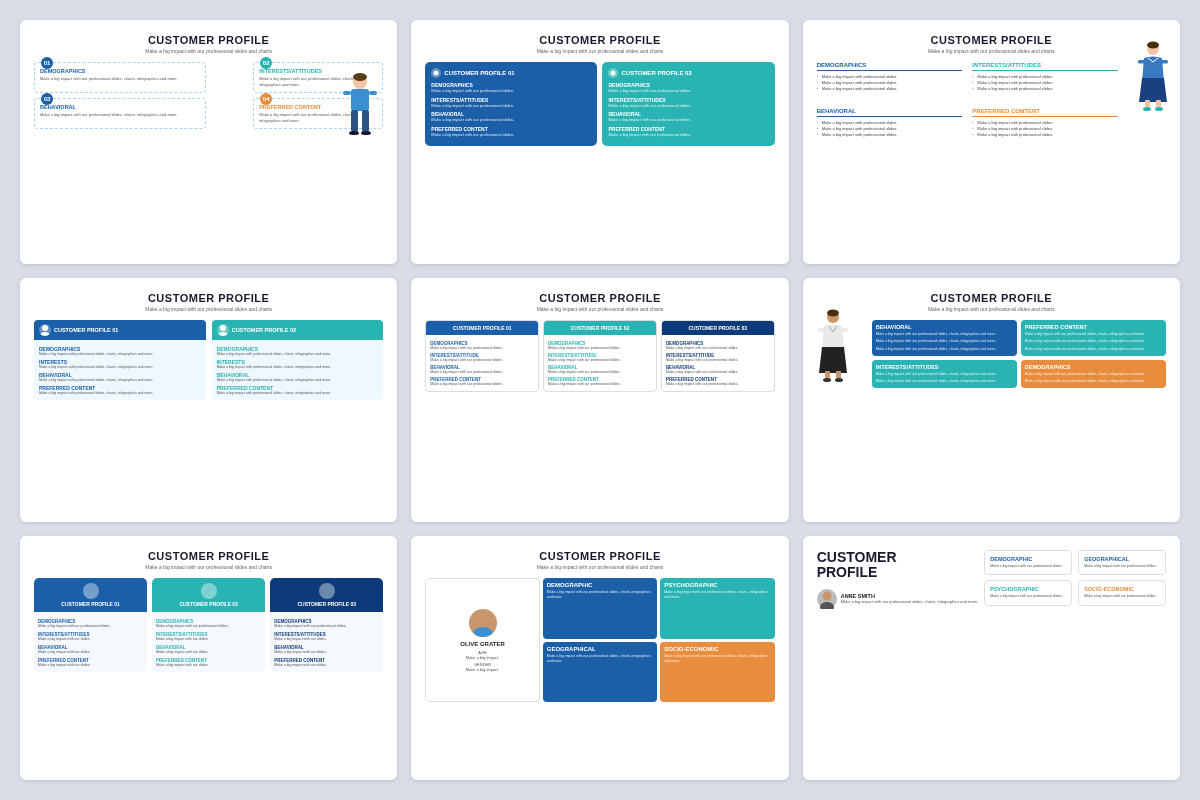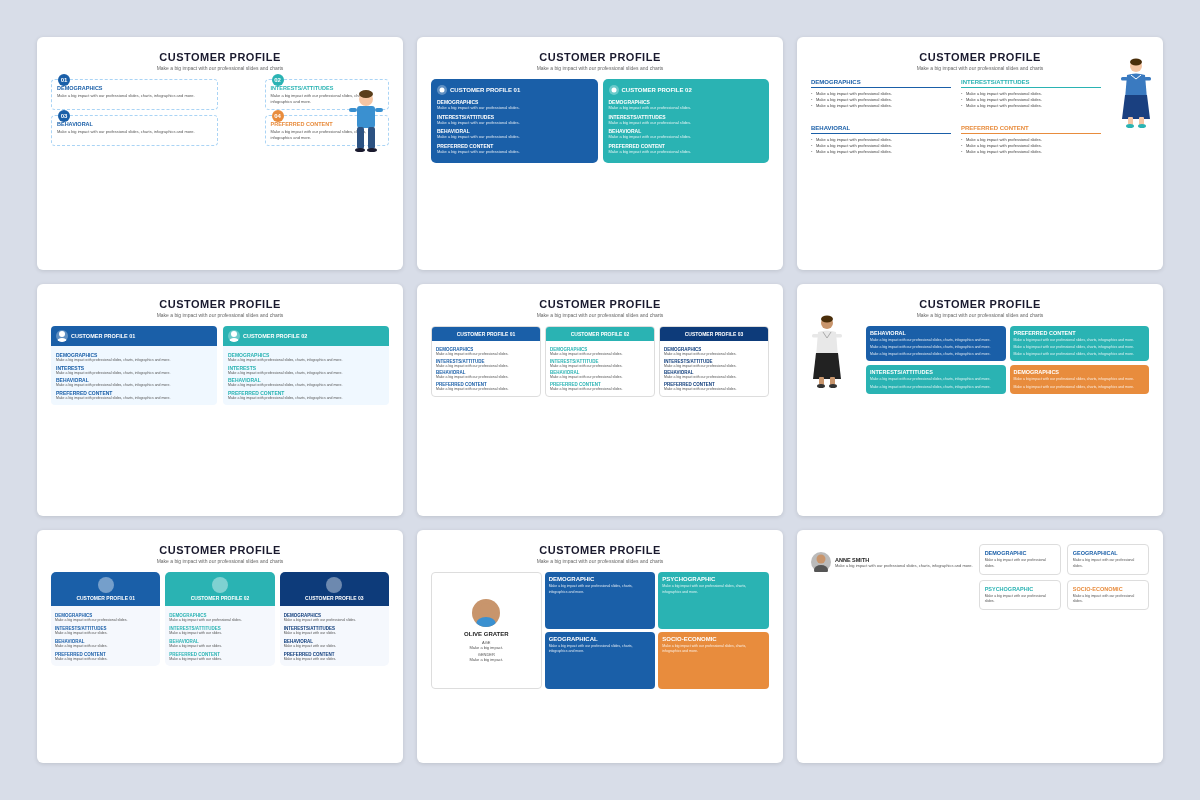--- a/index.html
+++ b/index.html
@@ -11,21 +11,21 @@
       font-family: Arial, sans-serif;
       display: flex;
       align-items: center;
       justify-content: center;
     }
     .grid {
       display: grid;
       grid-template-columns: repeat(3, 1fr);
       grid-template-rows: repeat(3, 1fr);
       gap: 14px;
-      padding: 37px;
+      padding: 20px;
       width: 1200px;
       height: 800px;
     }
     .slide {
       background: #fff;
       border-radius: 6px;
       overflow: hidden;
       padding: 14px;
       position: relative;
       box-shadow: 0 1px 4px rgba(0,0,0,0.12);
@@ -781,20 +781,22 @@
         <div style="font-size:6px; font-weight:800; color:#fff; text-transform:uppercase; margin-bottom:2px;">SOCIO-ECONOMIC</div>
         <div style="font-size:3.5px; color:rgba(255,255,255,0.85); line-height:1.5;">Make a big impact with our professional slides, charts, infographics and more.</div>
       </div>
     </div>
   </div>
 
   <div class="slide">
     <div class="s9-layout">
 
       <div class="s9-title-block">
+        <div class="s9-big-title" style="white-space:pre-line;">CUSTOMER
+PROFILE</div>
         <div class="s9-person">
           <div class="s9-avatar">
             <svg viewBox="0 0 20 20" width="20" height="20">
                 <circle cx="10" cy="7" r="4.5" fill="#c8956c"></circle>
                 <ellipse cx="10" cy="18" rx="7" ry="5" fill="#555"></ellipse>
               </svg>
           </div>
           <div>
             <div class="s9-person-name">ANNE SMITH</div>
             <div class="s9-person-sub">Make a big impact with our professional slides, charts, infographics and more.</div>

